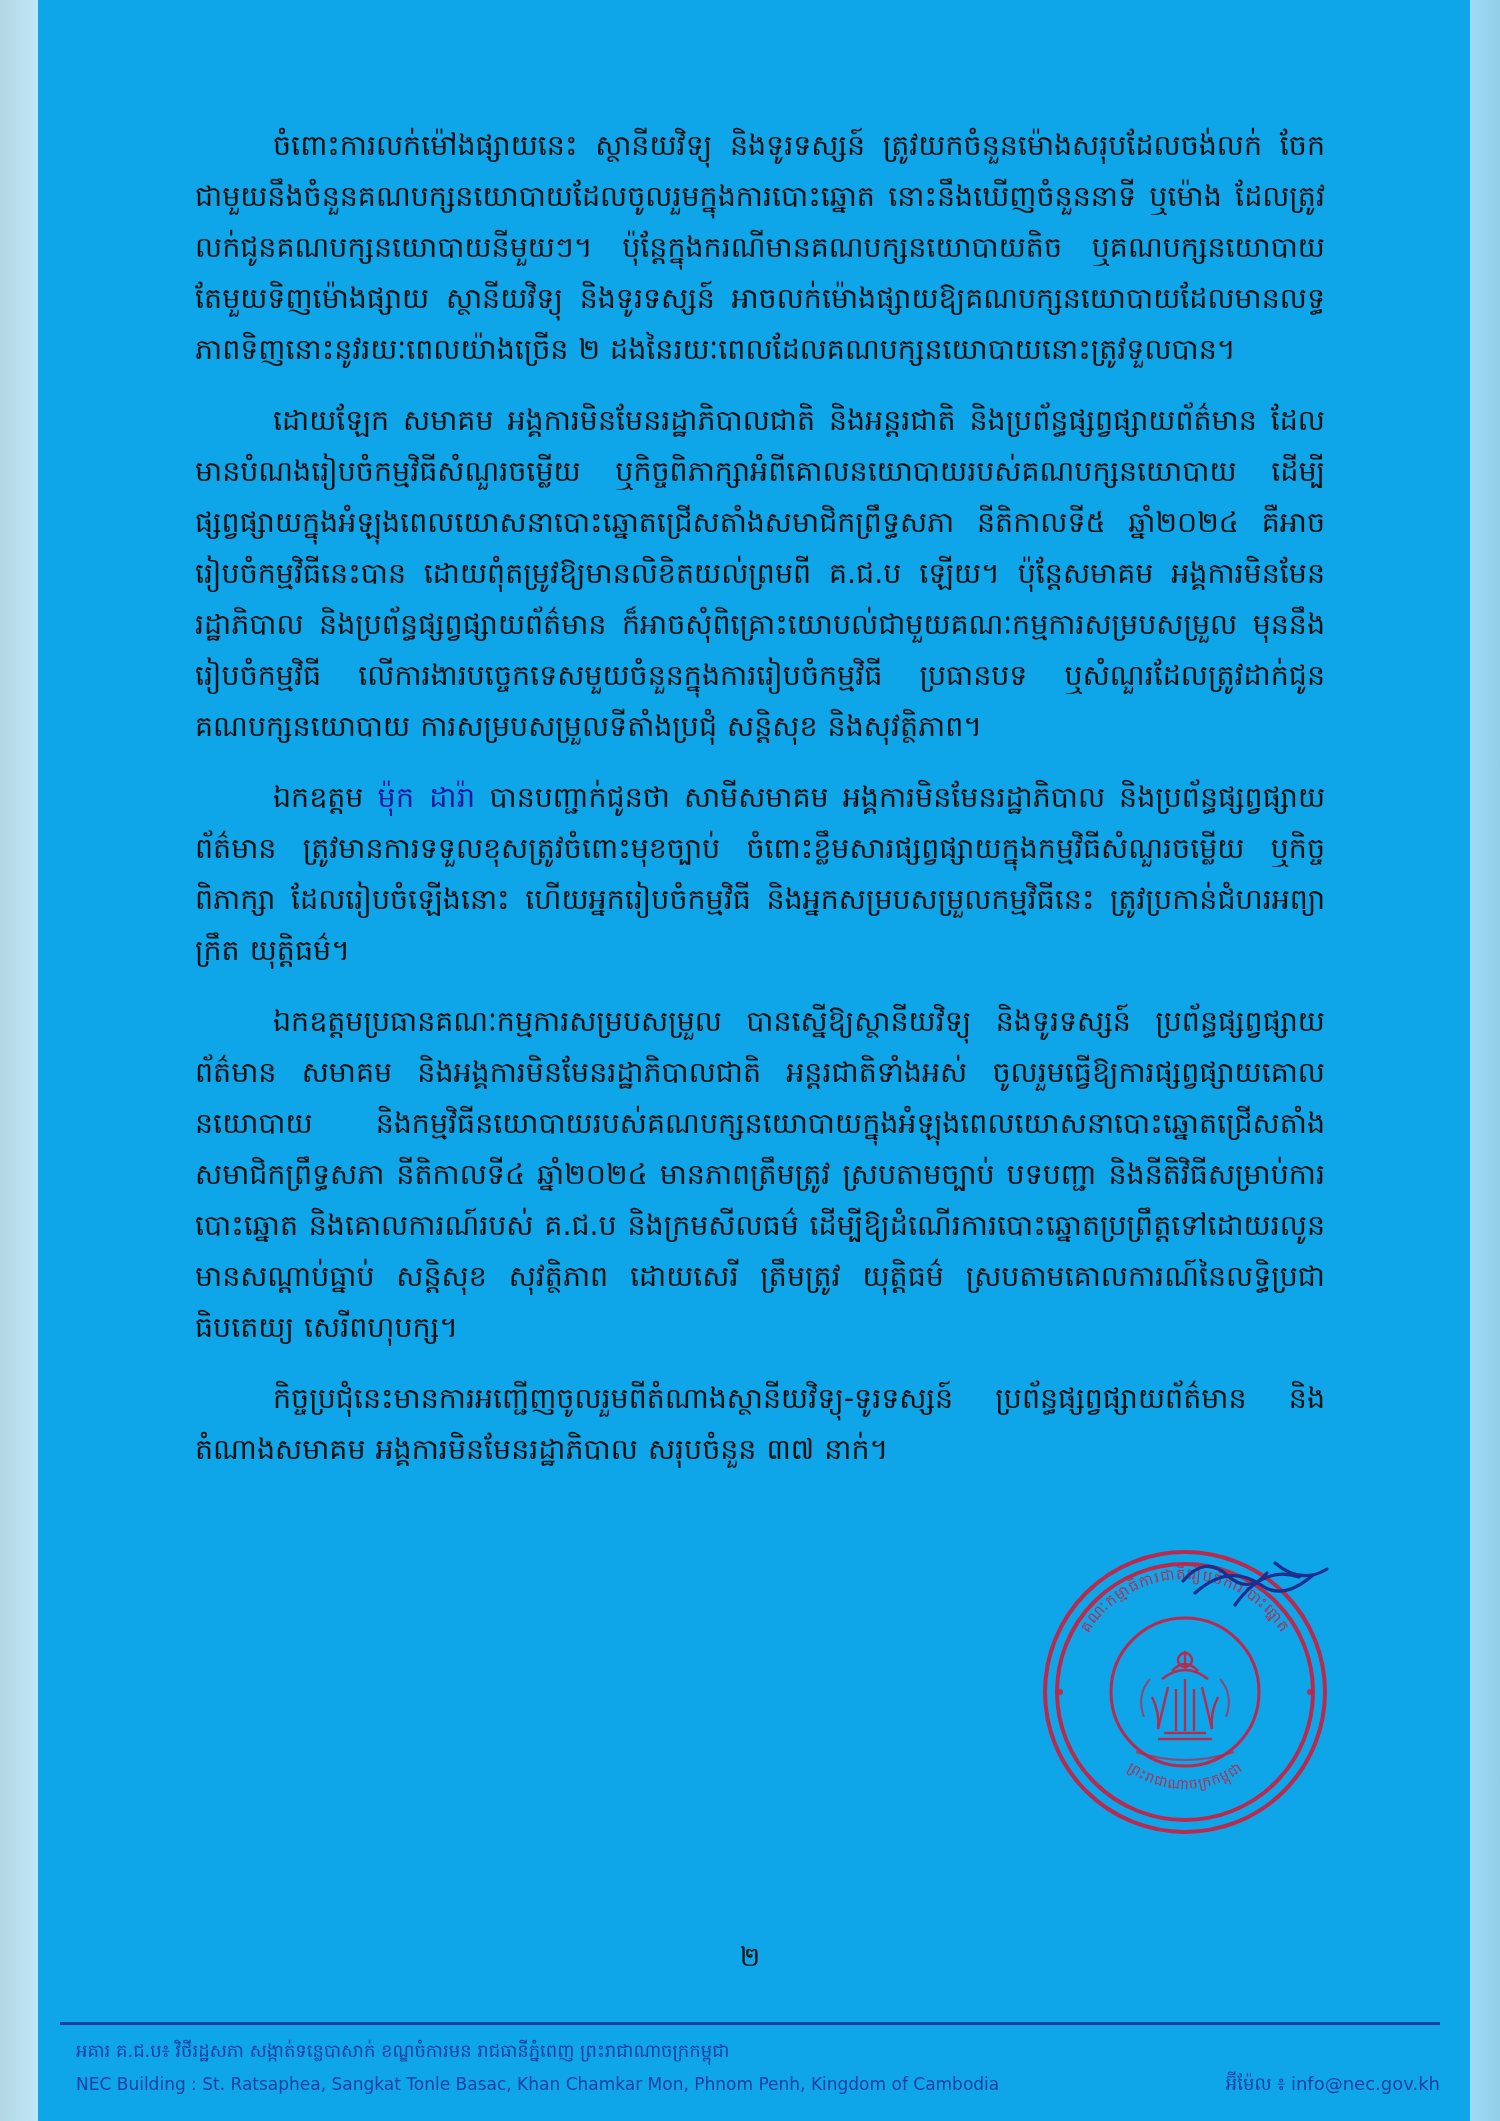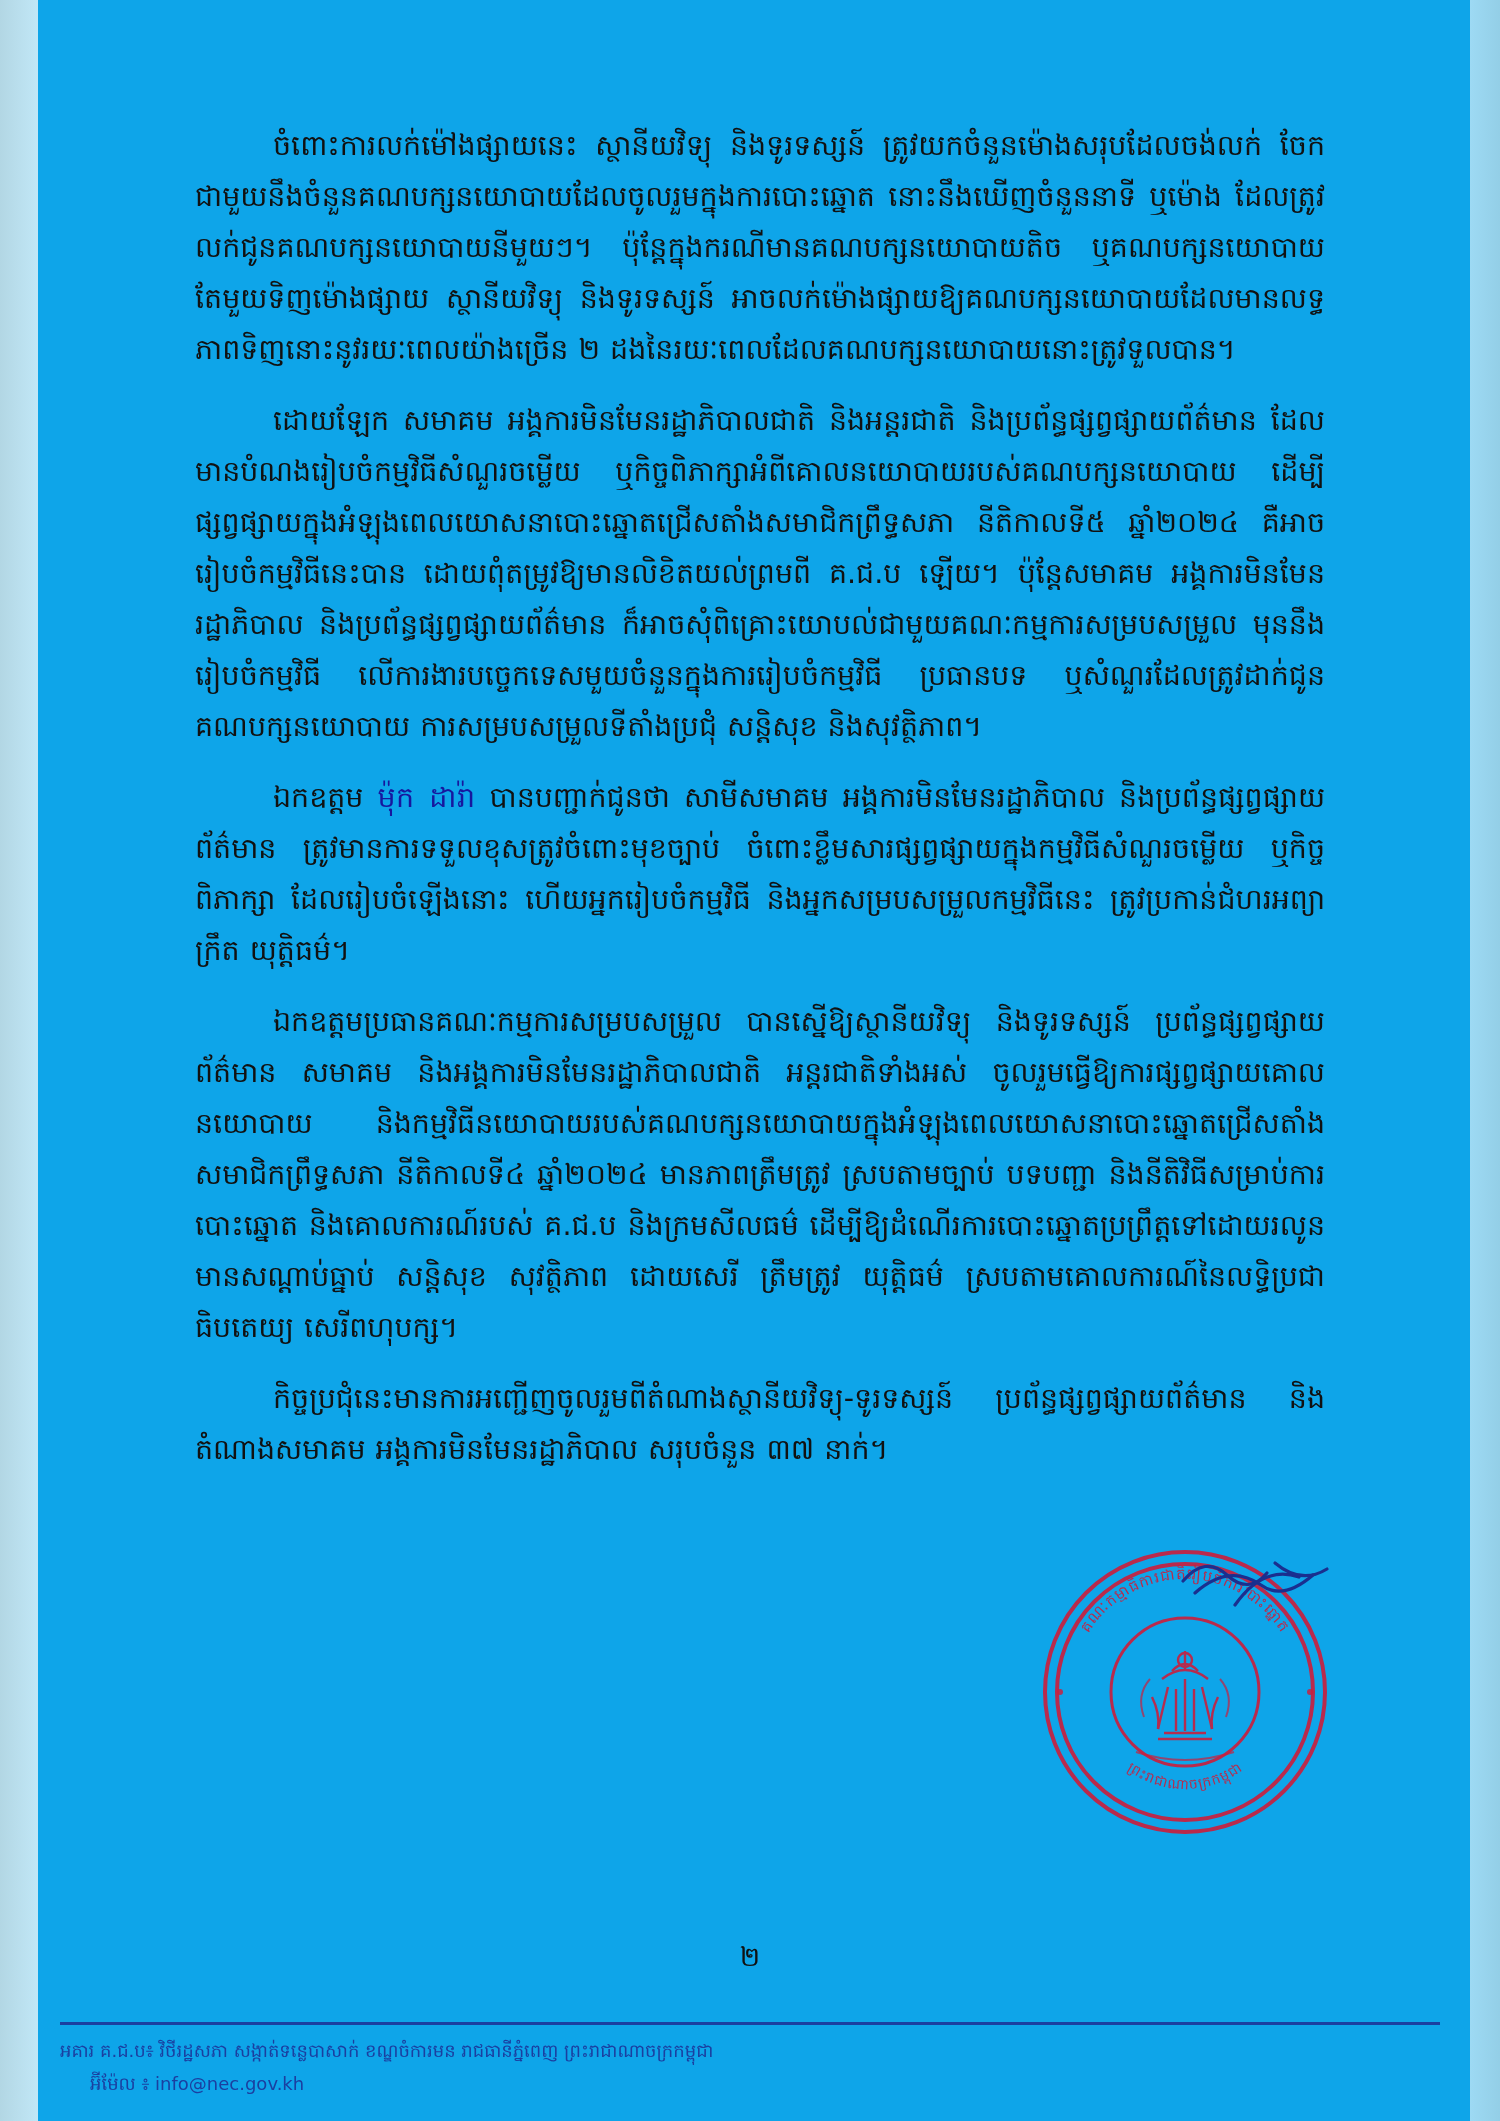--- a/index.html
+++ b/index.html
@@ -79,21 +79,21 @@
   .footer-rule {
     position: absolute;
     left: 60px;
     right: 60px;
     top: 2022px;
     height: 3px;
     background: #1b3fa0;
   }
   .footer {
     position: absolute;
-    left: 60px;
+    left: 76px;
     right: 60px;
     top: 2034px;
     color: #1b3fa0;
     font-size: 17.5px;
     line-height: 33px;
   }
   .footer-row {
     display: flex;
     justify-content: space-between;
     align-items: baseline;
@@ -196,20 +196,21 @@
 
   <div class="page-number">២</div>
 
   <div class="footer-rule"></div>
 
   <div class="footer">
     <div class="footer-row">
       <div class="footer-left footer-kh">អគារ គ.ជ.ប៖ វិថីរដ្ឋសភា សង្កាត់ទន្លេបាសាក់ ខណ្ឌចំការមន រាជធានីភ្នំពេញ ព្រះរាជាណាចក្រកម្ពុជា</div>
     </div>
     <div class="footer-row">
+      <div class="footer-left footer-en">NEC Building : St. Ratsaphea, Sangkat Tonle Basac, Khan Chamkar Mon, Phnom Penh, Kingdom of Cambodia</div>
       <div class="footer-right footer-kh">
         <span>អ៊ីម៉ែល ៖</span>
         <span>info@nec.gov.kh</span>
       </div>
     </div>
   </div>
 
 </div>
 
 </body></html>

